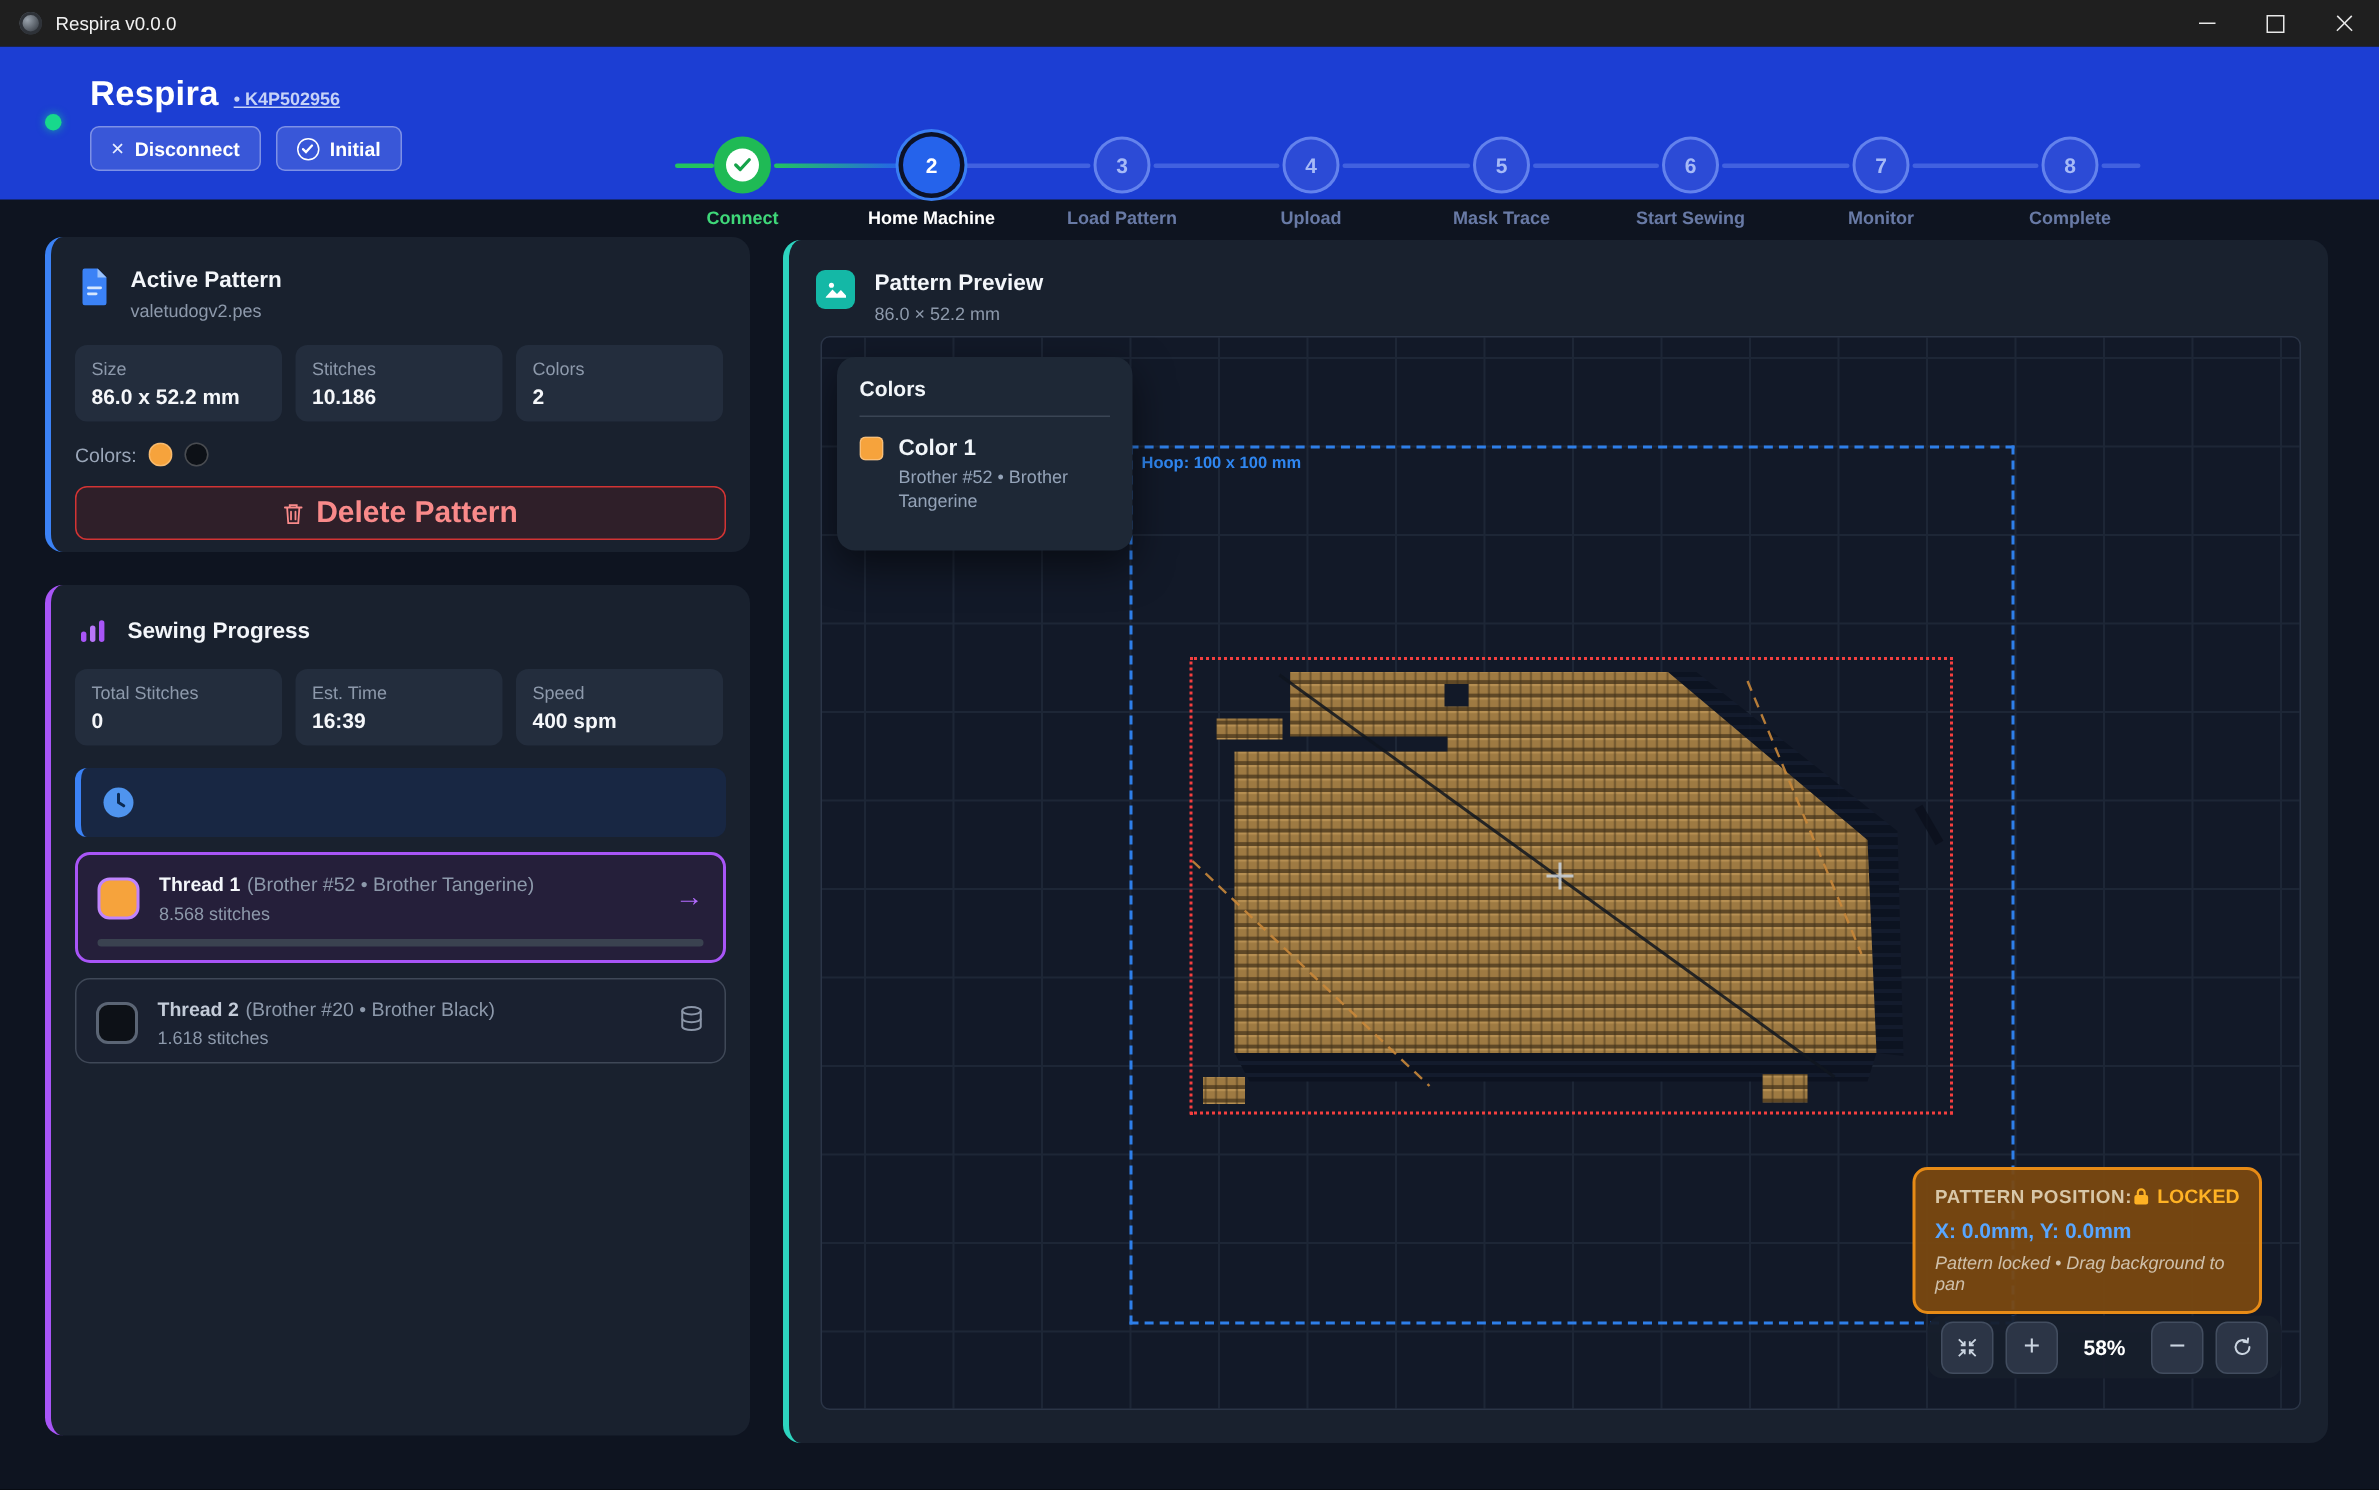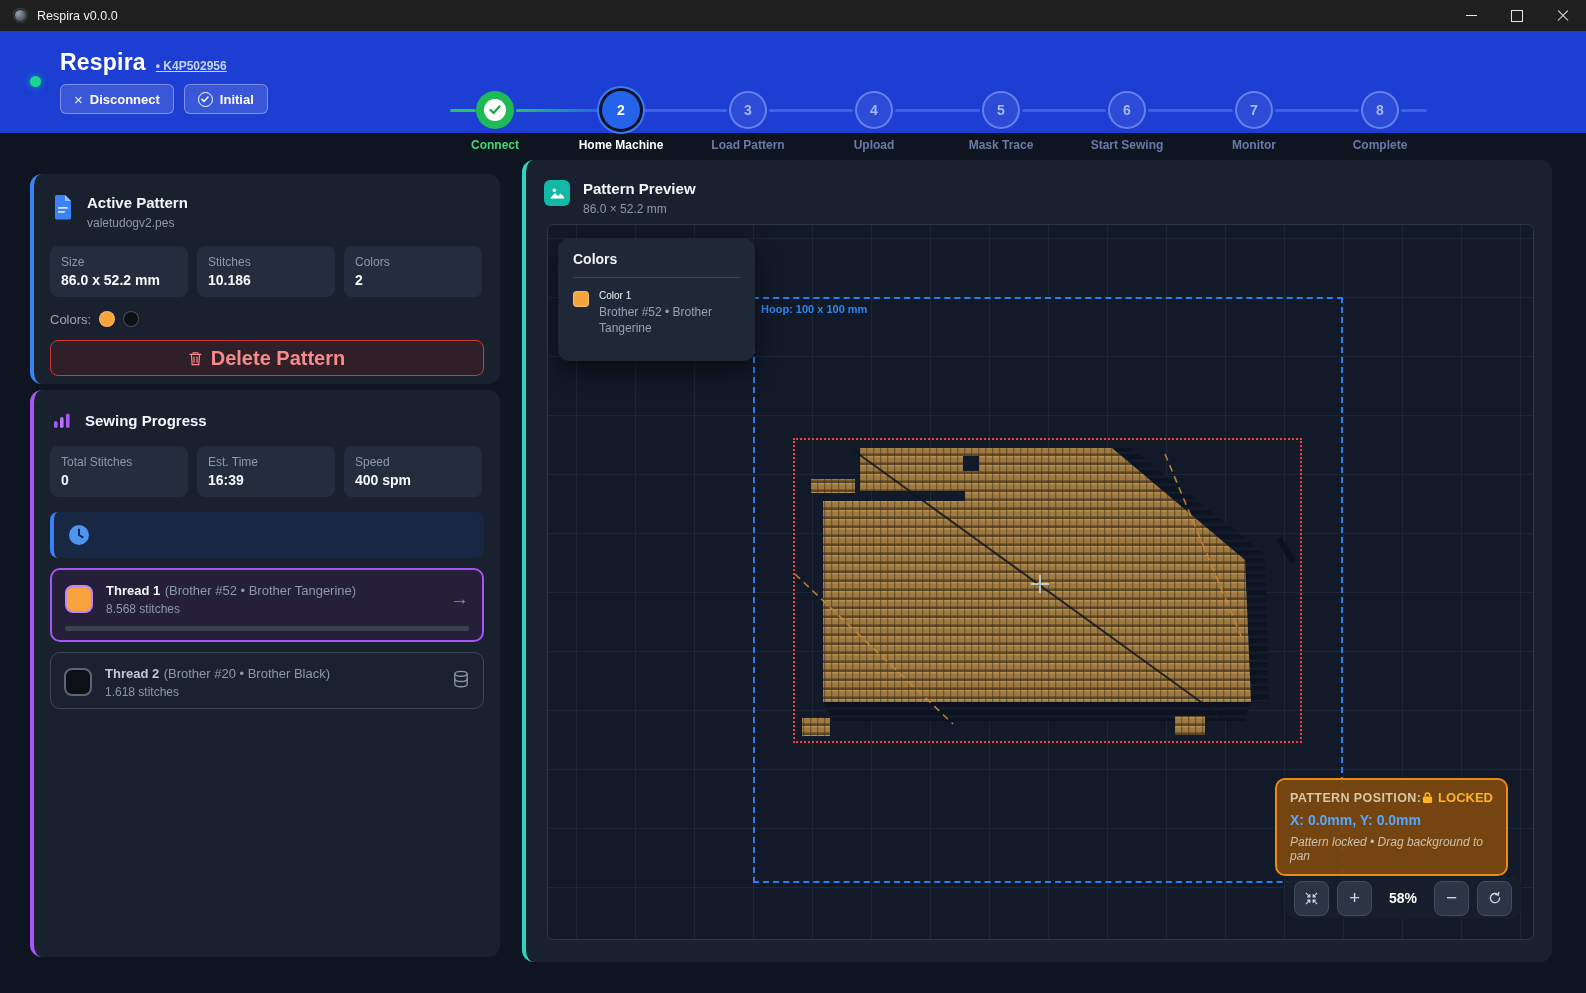--- a/index.html
+++ b/index.html
@@ -113,21 +113,21 @@
   .crosshair{position:absolute;left:483px;top:350px;width:18px;height:18px;opacity:.85;}
   .crosshair::before{content:"";position:absolute;left:0;top:8.2px;width:18px;height:1.6px;background:#cbd5e1;}
   .crosshair::after{content:"";position:absolute;left:8.2px;top:0;width:1.6px;height:18px;background:#cbd5e1;}
 
   .legend{position:absolute;left:10px;top:13px;width:197px;background:#1e2836;border-radius:12px;
       box-shadow:0 10px 26px rgba(0,0,0,.5);padding:13px 15px 15px 15px;box-sizing:border-box;}
   .legend-title{font-size:14px;font-weight:bold;color:#f1f5f9;}
   .legend-div{height:1px;background:#3a4554;margin:10px 0 12px 0;}
   .legend-entry{display:flex;gap:10px;margin-bottom:10px;}
   .legend-swatch{width:16px;height:16px;border-radius:4px;flex:none;margin-top:1px;box-sizing:border-box;}
-  .legend-name{font-size:10px;font-weight:normal;color:#f1f5f9;}
+  .legend-name{font-size:15px;font-weight:bold;color:#f1f5f9;}
   .legend-desc{font-size:12px;color:#94a3b8;margin-top:3px;line-height:1.35;}
 
   .pos-overlay{position:absolute;left:727px;top:553px;width:233px;background:rgba(122,72,16,.94);
       border:2px solid #e78b16;border-radius:10px;padding:10px 13px 11px 13px;box-sizing:border-box;}
   .pos-row1{display:flex;align-items:center;justify-content:space-between;}
   .pos-title{font-size:12.5px;font-weight:bold;letter-spacing:.4px;color:#d8c7a8;}
   .pos-locked{display:flex;align-items:center;gap:5px;font-size:13px;font-weight:bold;color:#ffb224;}
   .pos-coords{font-size:14px;font-weight:bold;color:#58a6ff;margin-top:7px;}
   .pos-hint{font-size:12px;font-style:italic;color:#cfc0ab;margin-top:7px;}
 
@@ -233,21 +233,21 @@
       <div class="step-label">Monitor</div>
     </div>
     <div class="step future" style="left:1315px;">
       <div class="step-circle">8</div>
       <div class="step-label">Complete</div>
     </div>
   </div>
 
   <div class="main">
 
-    <div class="card blue" style="left:30px;top:41px;width:470px;height:210px;">
+    <div class="card blue" style="left:30px;top:25px;width:470px;height:210px;">
       <div class="card-head">
         <svg width="22" height="26" viewBox="0 0 22 26">
           <path d="M3 1 h10 l6 6 v17 a1.5 1.5 0 0 1 -1.5 1.5 h-13 a1.5 1.5 0 0 1 -1.5 -1.5 v-21.5 a1.5 1.5 0 0 1 1.5 -1.5 z" fill="#3b82f6"></path>
           <path d="M13 1 l6 6 h-6 z" fill="#9cc3fb"></path>
           <rect x="6" y="13" width="10" height="1.8" rx=".9" fill="#d6e7fd"></rect>
           <rect x="6" y="17" width="7" height="1.8" rx=".9" fill="#d6e7fd"></rect>
         </svg>
         <div>
           <div class="card-title">Active Pattern</div>
           <div class="card-sub">valetudogv2.pes</div>

